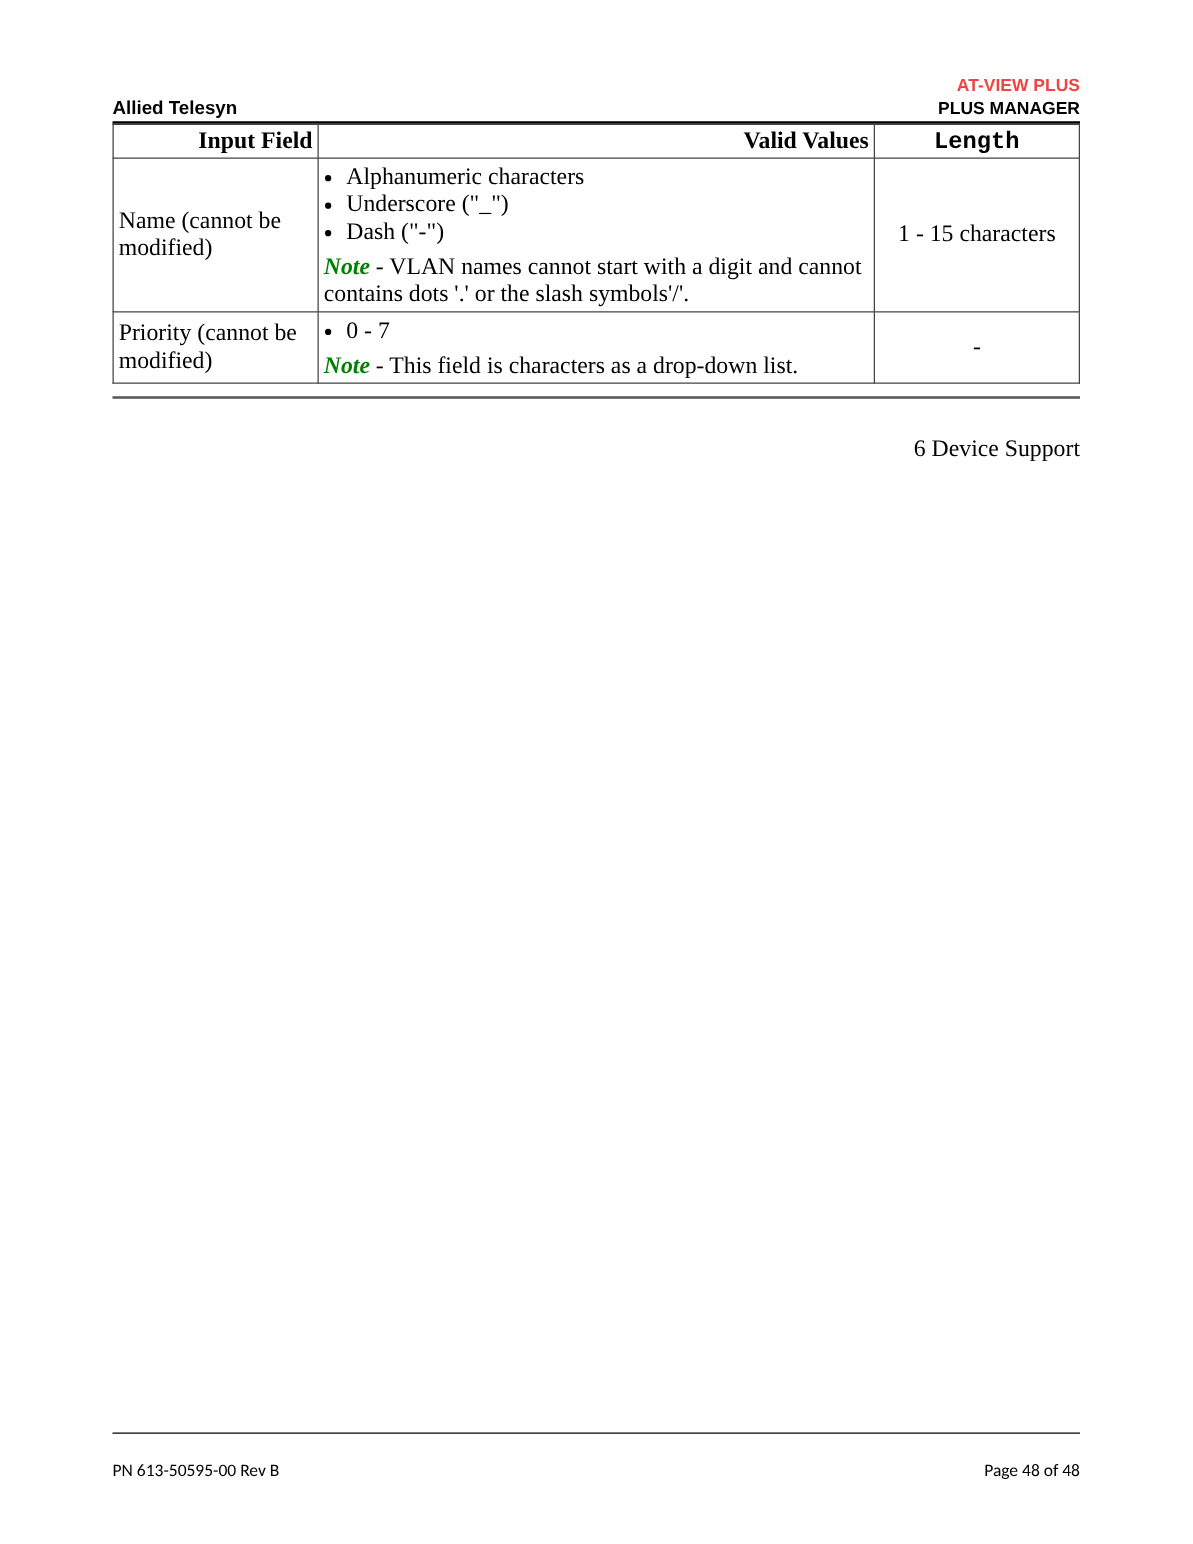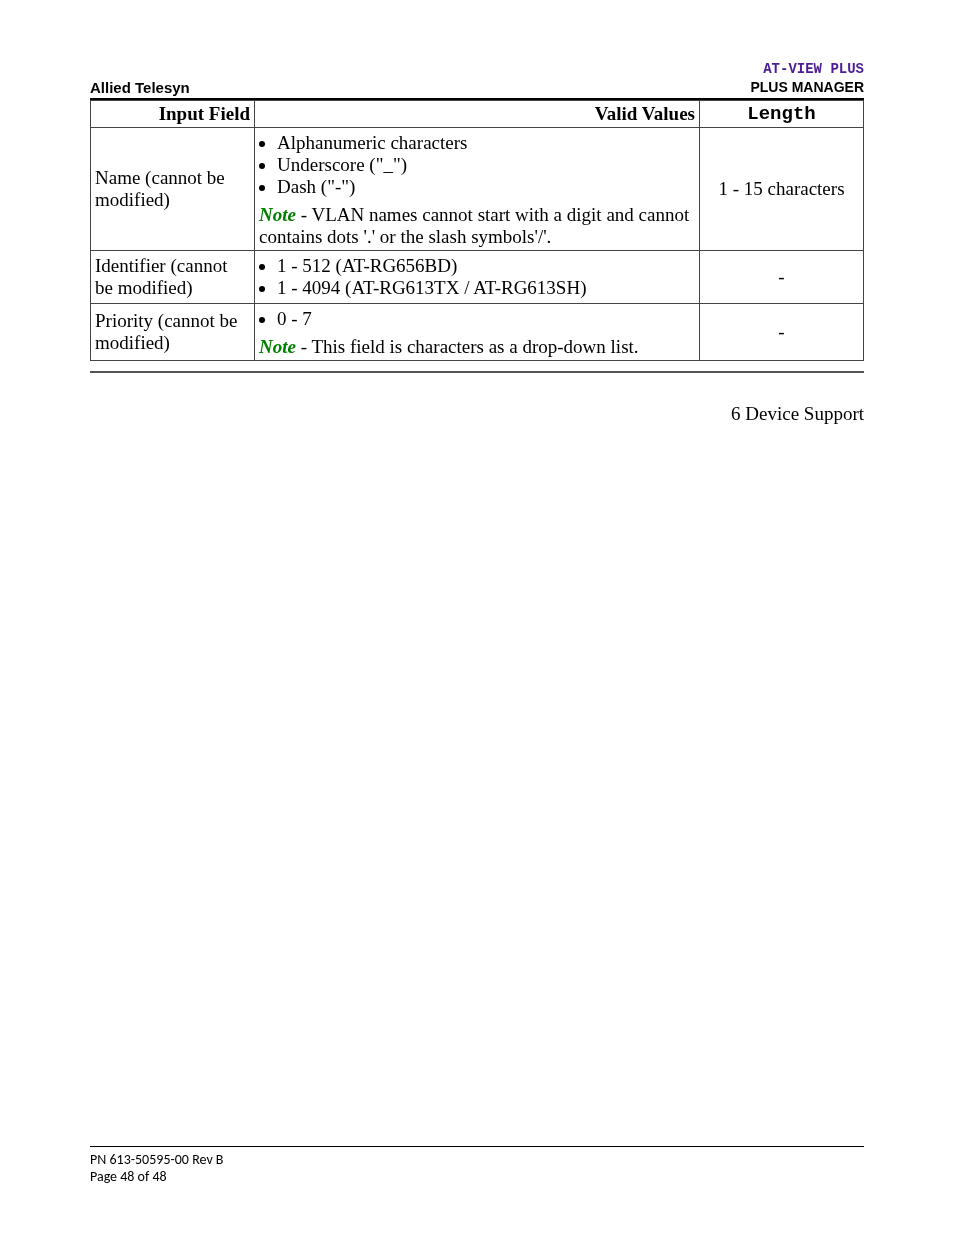--- a/index.html
+++ b/index.html
@@ -32,21 +32,21 @@
     font-weight: bold;
     font-size: 15px;
   }
   .header-right {
     text-align: right;
     font-family: Arial, Helvetica, sans-serif;
     font-weight: bold;
     font-size: 14px;
     line-height: 1.25;
   }
-  .header-right .blue { color: #4c1d95; font-family: Liberation Mono, monospace; }
+  .header-right .blue { color: #ef4444; }
   h2.section {
     font-size: 22px;
     font-weight: bold;
     margin: 40px 0 18px 0;
   }
   p.intro {
     font-size: 19px;
     margin: 20px 0 18px 0;
   }
   table.fields {
@@ -97,26 +97,25 @@
     text-align: right;
     font-size: 19px;
     margin-top: 30px;
   }
   .footer {
     position: absolute;
     left: 90px;
     right: 90px;
     bottom: 50px;
     border-top: 1px solid #000;
-    padding-top: 4px;
+    padding-top: 21px;
     display: flex;
     justify-content: space-between;
     font-family: Calibri, Arial, sans-serif;
     font-size: 14px;
-    flex-direction: column;
   }
 </style>
 </head>
 <body>
 
 <div class="page">
 
   <div class="header-row">
     <div class="header-left">Allied Telesyn</div>
     <div class="header-right">
@@ -144,30 +143,20 @@
             <li>Underscore ("_")</li>
             <li>Dash ("-")</li>
           </ul>
           <div class="note-block">
             <span class="note-word">Note</span><span> - VLAN names cannot start with a digit and cannot contains dots '.' or the slash symbols'/'.</span>
           </div>
         </td>
         <td class="len">1 - 15 characters</td>
       </tr>
       <tr>
-        <td>Identifier (cannot be modified)</td>
-        <td>
-          <ul class="tight">
-            <li>1 - 512 (AT-RG656BD)</li>
-            <li>1 - 4094 (AT-RG613TX / AT-RG613SH)</li>
-          </ul>
-        </td>
-        <td class="len">-</td>
-      </tr>
-      <tr>
         <td>Priority (cannot be modified)</td>
         <td>
           <ul class="tight">
             <li>0 - 7</li>
           </ul>
           <div class="note-block">
             <span class="note-word">Note</span><span> - This field is characters as a drop-down list.</span>
           </div>
         </td>
         <td class="len">-</td>

